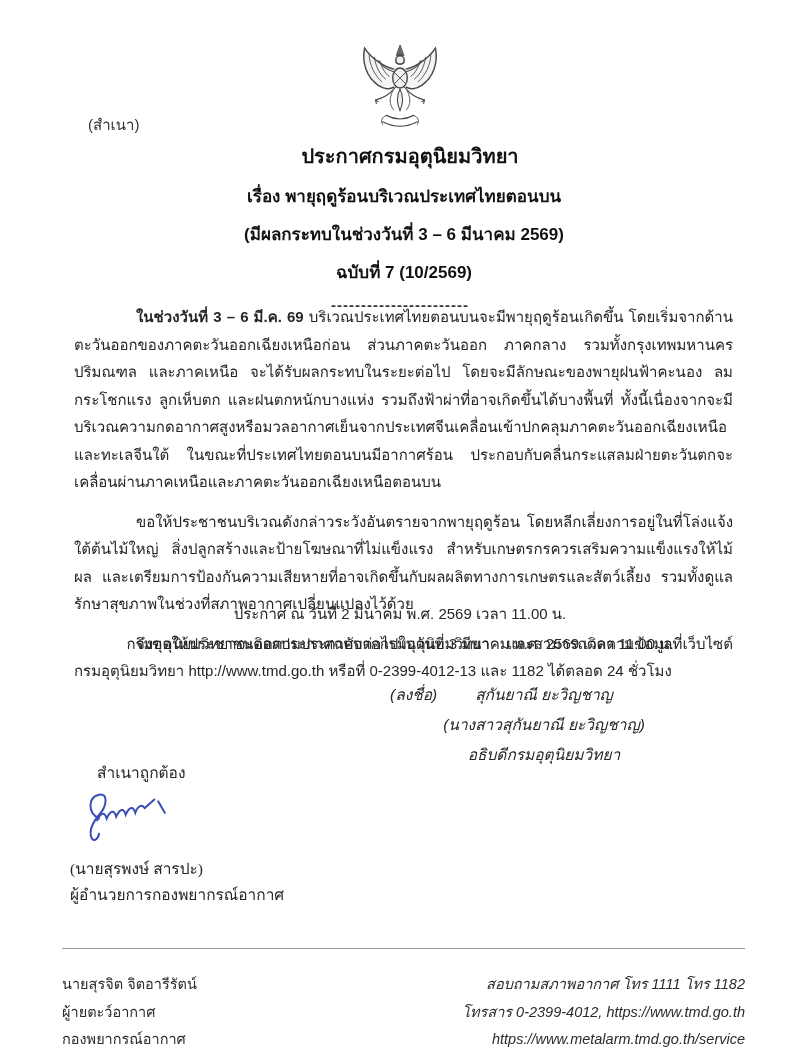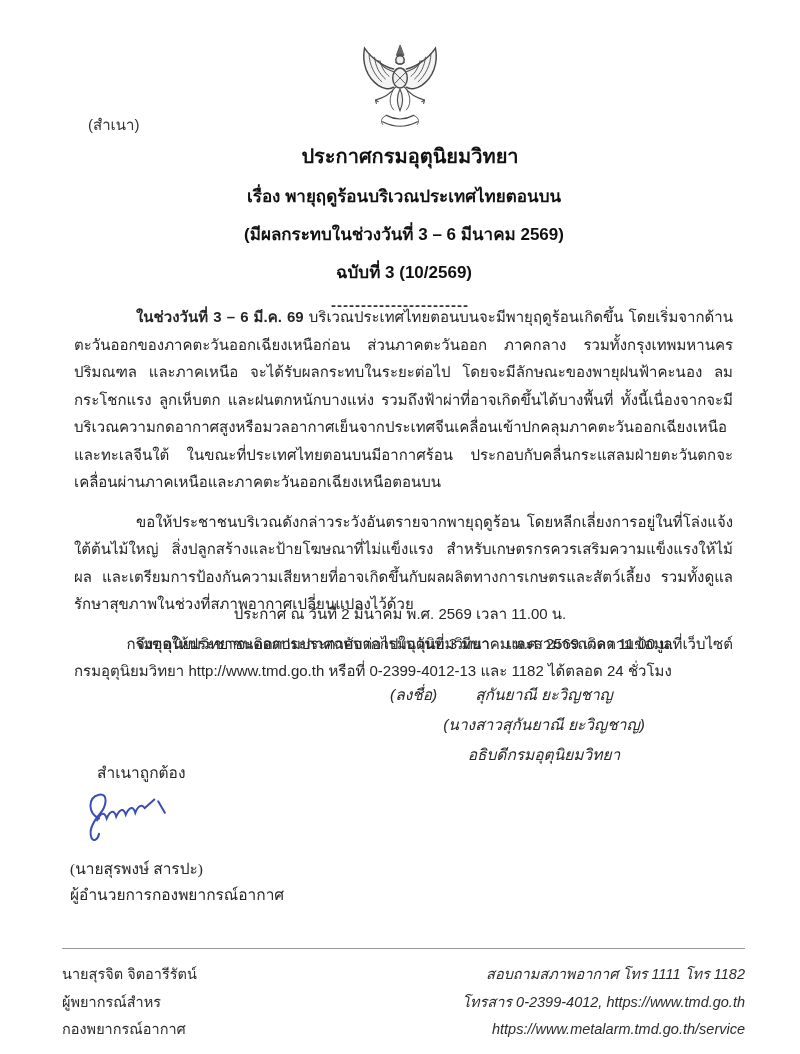--- a/index.html
+++ b/index.html
@@ -50,21 +50,21 @@
   .certification{
     position:absolute;left:70px;top:760px;
     font-size:15.5px;line-height:26px;color:#262626;font-family:Liberation Serif, serif;
   }
   .certification .cert-label{margin-left:27px;}
   .cert-signature{margin:2px 0 6px 8px;height:62px;}
   .footer{
     position:absolute;left:62px;right:55px;top:948px;
     border-top:1px solid #9a9a9a;
     display:flex;justify-content:space-between;
-    padding-top:12px;
+    padding-top:22px;
     font-size:14.5px;line-height:27.5px;color:#2b2b2b;
   }
   .footer-right{text-align:right;font-style:italic;}
 </style>
 </head>
 <body>
 
 <div class="page">
 
   <div class="copy-label">(สำเนา)</div>
@@ -105,21 +105,21 @@
       <path d="M36,86 q19,10 38,0" stroke-width="1.3"></path>
       <path d="M40,79 c-5,2 -7,6 -4,10" stroke-width="1"></path>
       <path d="M70,79 c5,2 7,6 4,10" stroke-width="1"></path>
     </svg>
   </div>
 
   <div class="title-block">
     <div class="title-main">ประกาศกรมอุตุนิยมวิทยา</div>
     <div class="title-sub">เรื่อง พายุฤดูร้อนบริเวณประเทศไทยตอนบน</div>
     <div class="title-sub">(มีผลกระทบในช่วงวันที่ 3 – 6 มีนาคม 2569)</div>
-    <div class="title-sub">ฉบับที่ 3 (10/2569)</div>
+    <div class="title-sub">ฉบับที่ 7 (10/2569)</div>
     <div class="title-sep">-----------------------</div>
   </div>
 
   <div class="body-text">
     <p><span class="lead-bold">ในช่วงวันที่ 3 – 6 มี.ค. 69</span><span> บริเวณประเทศไทยตอนบนจะมีพายุฤดูร้อนเกิดขึ้น โดยเริ่มจากด้านตะวันออกของภาคตะวันออกเฉียงเหนือก่อน ส่วนภาคตะวันออก ภาคกลาง รวมทั้งกรุงเทพมหานครปริมณฑล และภาคเหนือ จะได้รับผลกระทบในระยะต่อไป โดยจะมีลักษณะของพายุฝนฟ้าคะนอง ลมกระโชกแรง ลูกเห็บตก และฝนตกหนักบางแห่ง รวมถึงฟ้าผ่าที่อาจเกิดขึ้นได้บางพื้นที่ ทั้งนี้เนื่องจากจะมีบริเวณความกดอากาศสูงหรือมวลอากาศเย็นจากประเทศจีนเคลื่อนเข้าปกคลุมภาคตะวันออกเฉียงเหนือและทะเลจีนใต้ ในขณะที่ประเทศไทยตอนบนมีอากาศร้อน ประกอบกับคลื่นกระแสลมฝ่ายตะวันตกจะเคลื่อนผ่านภาคเหนือและภาคตะวันออกเฉียงเหนือตอนบน</span></p>
     <p>ขอให้ประชาชนบริเวณดังกล่าวระวังอันตรายจากพายุฤดูร้อน โดยหลีกเลี่ยงการอยู่ในที่โล่งแจ้ง ใต้ต้นไม้ใหญ่ สิ่งปลูกสร้างและป้ายโฆษณาที่ไม่แข็งแรง สำหรับเกษตรกรควรเสริมความแข็งแรงให้ไม้ผล และเตรียมการป้องกันความเสียหายที่อาจเกิดขึ้นกับผลผลิตทางการเกษตรและสัตว์เลี้ยง รวมทั้งดูแลรักษาสุขภาพในช่วงที่สภาพอากาศเปลี่ยนแปลงไว้ด้วย</p>
     <p>จึงขอให้ประชาชนติดตามประกาศจากกรมอุตุนิยมวิทยา และสามารถติดตามข้อมูลที่เว็บไซต์กรมอุตุนิยมวิทยา http://www.tmd.go.th หรือที่ 0-2399-4012-13 และ 1182 ได้ตลอด 24 ชั่วโมง</p>
   </div>
 
   <div class="issuance">
@@ -145,21 +145,21 @@
         <path d="M84,14 l7,12"></path>
       </svg>
     </div>
     <div>(นายสุรพงษ์ สารปะ)</div>
     <div>ผู้อำนวยการกองพยากรณ์อากาศ</div>
   </div>
 
   <div class="footer">
     <div class="footer-left">
       <div>นายสุรจิต จิตอารีรัตน์</div>
-      <div>ผู้พยากรณ์สำหร</div>
+      <div>ผู้ายตะว์อากาศ</div>
       <div>กองพยากรณ์อากาศ</div>
     </div>
     <div class="footer-right">
       <div>สอบถามสภาพอากาศ โทร 1111 โทร 1182</div>
       <div>โทรสาร 0-2399-4012, https://www.tmd.go.th</div>
       <div>https://www.metalarm.tmd.go.th/service</div>
     </div>
   </div>
 
 </div>

